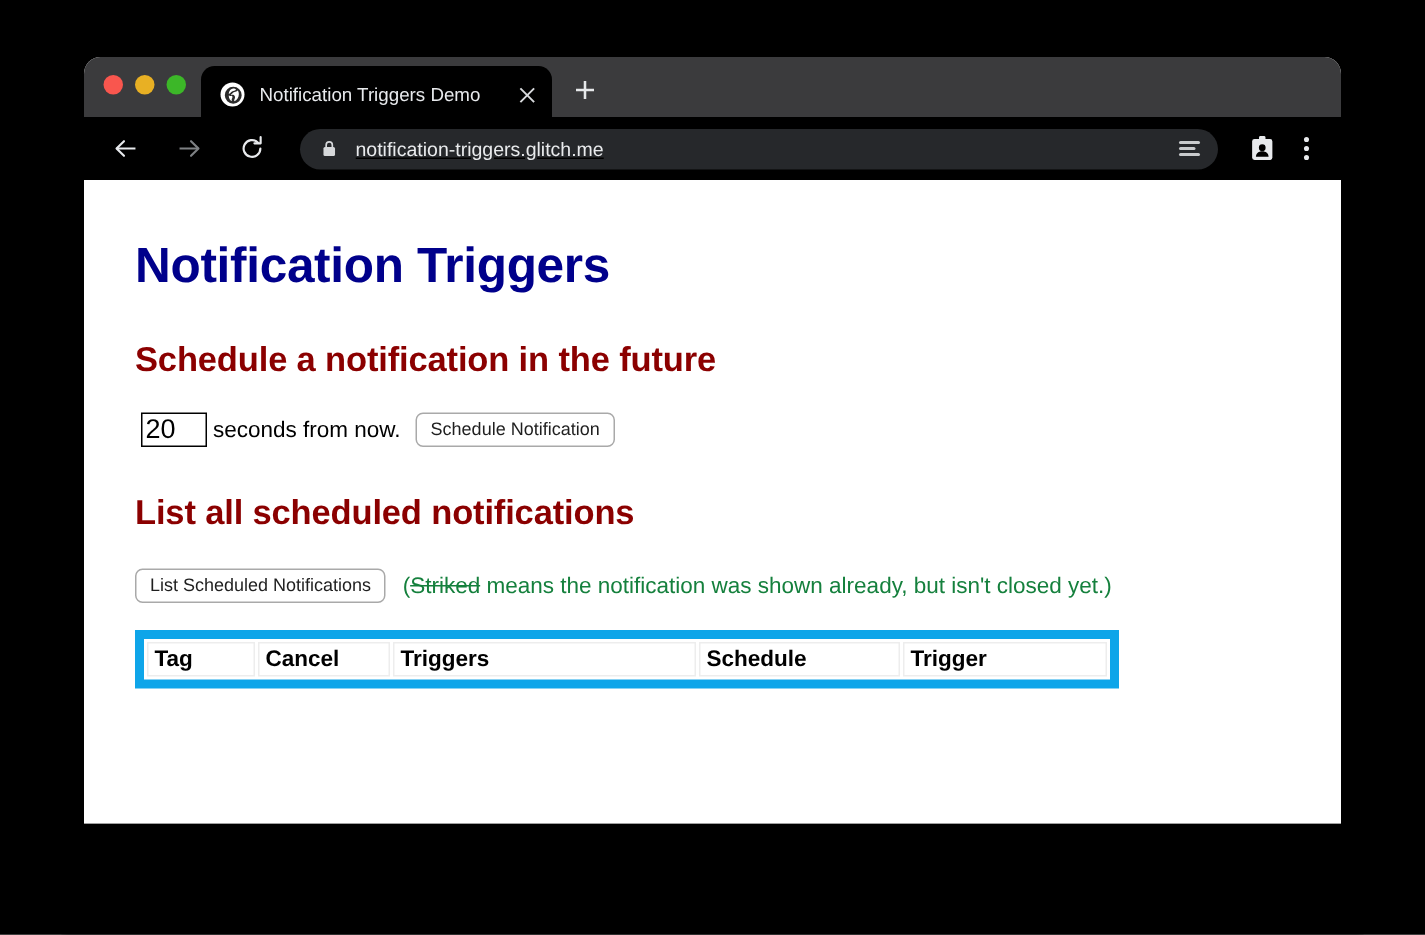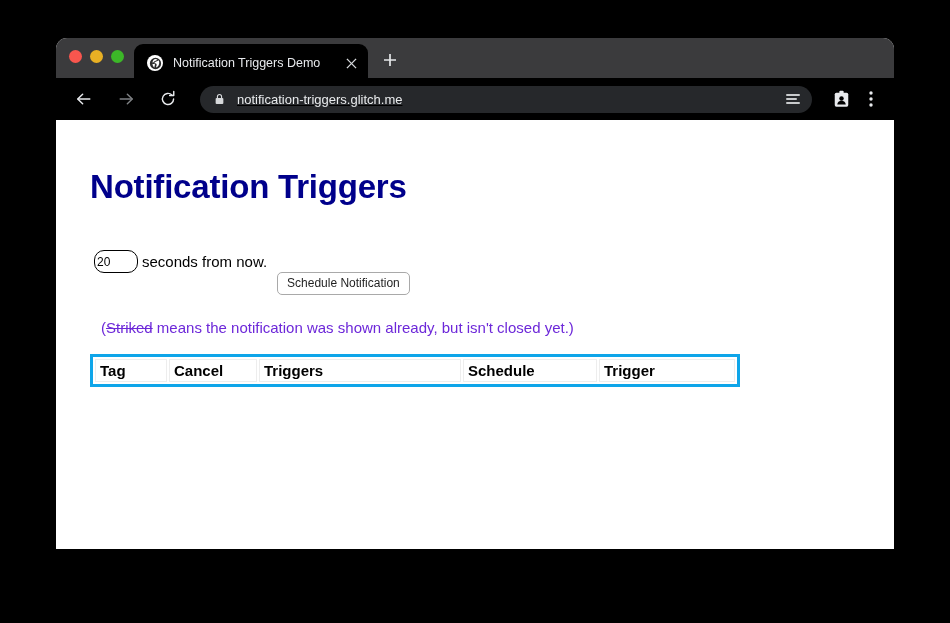--- a/index.html
+++ b/index.html
@@ -195,21 +195,21 @@
 
   
   #page-content {
     background: #ffffff;
     height: 429px;
     padding: 0;
     overflow: hidden;
     position: relative;
   }
   #page-inner {
-    padding: 32px 34px 0 34px;
+    padding: 22px 34px 0 34px;
   }
   #page-title {
     color: #00008b;
     font-size: 33px;
     font-weight: bold;
     margin: 16px 0 0 0;
     letter-spacing: -0.2px;
   }
   .section-heading {
     color: #8b0000;
@@ -226,58 +226,58 @@
     align-items: center;
     flex-wrap: nowrap;
   }
   .body-text { white-space: pre; }
 
   #seconds-input {
     width: 38px;
     height: 19px;
     border: 1px solid #000000;
     font-family: "Liberation Sans", sans-serif;
-    font-size: 12px;
+    font-size: 18px;
     padding: 1px 2px;
     margin: 0 4px;
     box-sizing: content-box;
     background: #ffffff;
     color: #000000;
-    border-radius: 10px;
+    border-radius: 0;
   }
 
   .ua-button {
     font-family: "Liberation Sans", sans-serif;
     font-size: 12px;
     color: #1f1f1f;
     background: #ffffff;
     border: 1px solid #a9a9a9;
     border-radius: 5px;
     padding: 3px 9px;
     line-height: 15px;
     cursor: default;
   }
-  #schedule-notification-button { margin-left: 10px; margin-top: 44px; }
+  #schedule-notification-button { margin-left: 10px; }
 
   #list-row {
     margin-top: 24px;
     display: flex;
     align-items: center;
     font-size: 15px;
     white-space: nowrap;
   }
-  #list-hint { margin-left: 11px; color: #6d28d9; }
+  #list-hint { margin-left: 11px; color: #15803d; }
   #striked-word { text-decoration: line-through; }
 
   
   #notifications-table {
     margin-top: 18px;
     border-collapse: separate;
     border-spacing: 2px;
-    border: 3px solid #0ea5e9;
+    border: 6px solid #0ea5e9;
     font-size: 15px;
     table-layout: fixed;
     width: 640px;
   }
   #notifications-table th {
     border: 1px solid #ededed;
     text-align: left;
     font-weight: bold;
     padding: 2px 4px;
     color: #000000;
@@ -382,29 +382,32 @@
         <circle cx="2" cy="15" r="1.7" fill="currentColor"></circle>
       </svg>
     </span>
   </div>
 
   <div id="page-content">
     <div id="page-inner">
 
       <h1 id="page-title">Notification Triggers</h1>
 
+      <h2 class="section-heading">Schedule a notification in the future</h2>
 
       <div class="body-row">
         <input id="seconds-input" type="text" value="20" style="">
         <span class="body-text">seconds from now.</span>
         <button class="ua-button" id="schedule-notification-button">Schedule Notification</button>
       </div>
 
+      <h2 class="section-heading">List all scheduled notifications</h2>
 
       <div id="list-row">
+        <button class="ua-button" id="list-scheduled-button">List Scheduled Notifications</button>
         <span id="list-hint"><span>(</span><span id="striked-word">Striked</span><span> means the notification was shown already, but isn't closed yet.)</span></span>
       </div>
 
       <table id="notifications-table">
         <colgroup>
           <col class="c-tag">
             <col class="c-title">
             <col class="c-sched">
             <col class="c-trigger">
             <col class="c-cancel">

